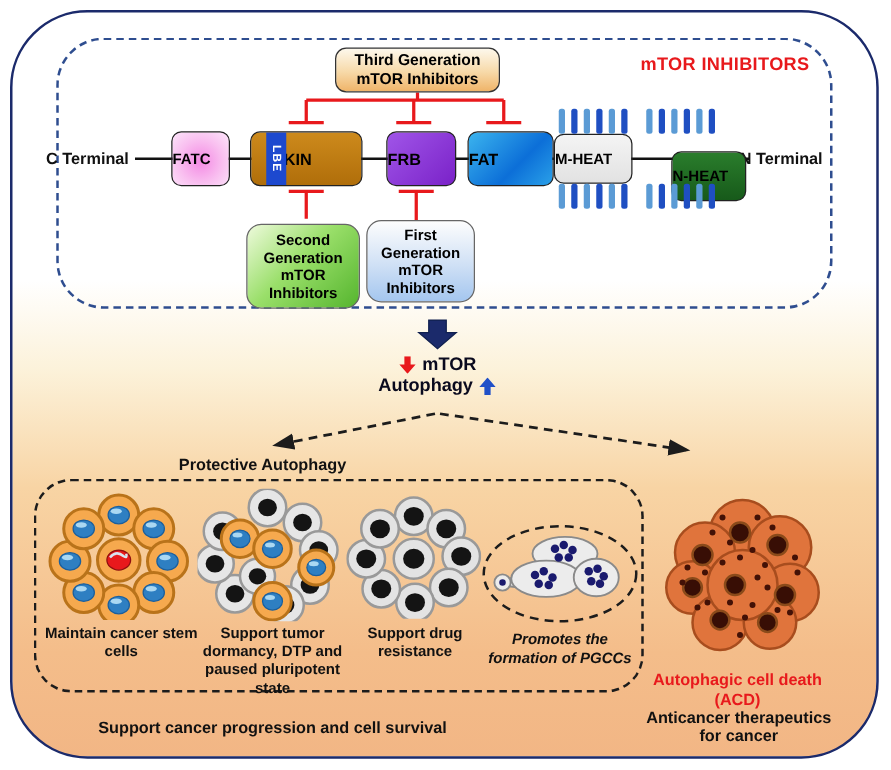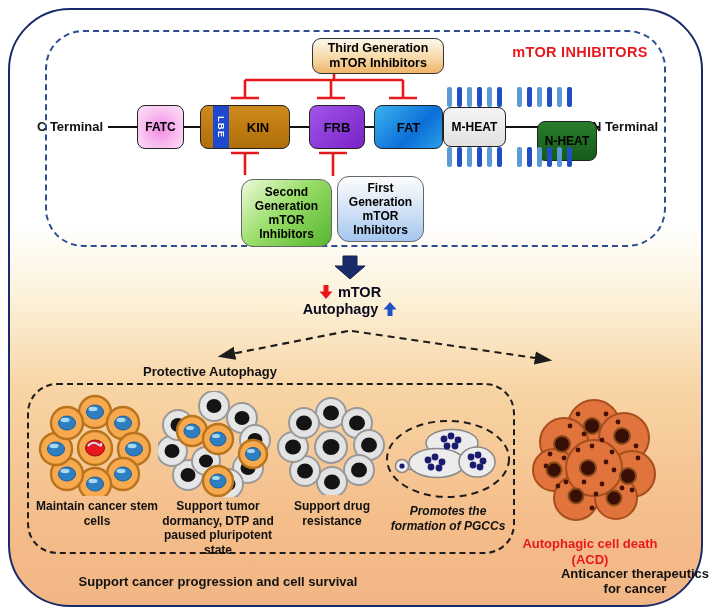--- a/index.html
+++ b/index.html
@@ -11,25 +11,25 @@
   *{margin:0;padding:0;box-sizing:border-box;}
   body{font-family:"Liberation Sans",sans-serif;background:#fff;}
   .canvas{position:relative;width:713px;height:616px;background:#fff;overflow:hidden;}
   .frame{position:absolute;left:8px;top:8px;width:695px;height:599px;
     border:2.5px solid var(--navy);border-radius:62px;
     background:linear-gradient(180deg,#ffffff 0%,#ffffff 36%,#fcf2da 48%,#f8d4a4 64%,#f4bd8a 86%,#f2b685 100%);}
   .top-dashed{position:absolute;left:45px;top:30px;width:621px;height:217px;
     border:2px dashed var(--dash-blue);border-radius:38px;}
   .overlay{position:absolute;left:0;top:0;z-index:2;pointer-events:none;}
   .lbl{position:absolute;z-index:3;font-weight:bold;color:var(--ink);text-align:center;}
-  .preline{white-space:pre-line;margin-left:44px;}
+  .preline{white-space:pre-line;}
   .heading-red{color:var(--accent-red);font-size:14.5px;letter-spacing:.3px;}
   .terminal{font-size:13px;}
   .domain{position:absolute;z-index:3;top:105px;height:44px;border:1.6px solid #222;
-    border-radius:8px;display:flex;align-items:center;justify-content:center;
+    border-radius:8px;display:flex;align-items:center;justify-content:flex-start;
     font-weight:bold;font-size:13px;color:#000;}
   .fatc{left:137px;width:47px;font-size:12px;
     background:radial-gradient(circle at 50% 55%,#f48ae4 0%,#f9c0f0 55%,#fce6fa 100%);}
   .kin{left:200px;width:90px;background:linear-gradient(180deg,#cd8a1c,#b06e0a);padding-left:26px;}
   .lbe-stripe{position:absolute;left:12px;top:0;bottom:0;width:16px;background:var(--lbe-blue);
     display:flex;align-items:center;justify-content:center;}
   .lbe-stripe span{writing-mode:vertical-rl;font-size:9.5px;font-weight:bold;color:#fff;letter-spacing:1px;}
   .frb{left:309px;width:56px;background:linear-gradient(135deg,#a055e8,#7a22c8);}
   .fat{left:374px;width:69px;background:linear-gradient(135deg,#3bb4ee 0%,#0c6fd8 60%,#2aa0e8 100%);}
   .mheat{left:443px;width:63px;top:107px;height:40px;font-size:12px;background:linear-gradient(180deg,#f4f4f4,#e2e2e2);}

